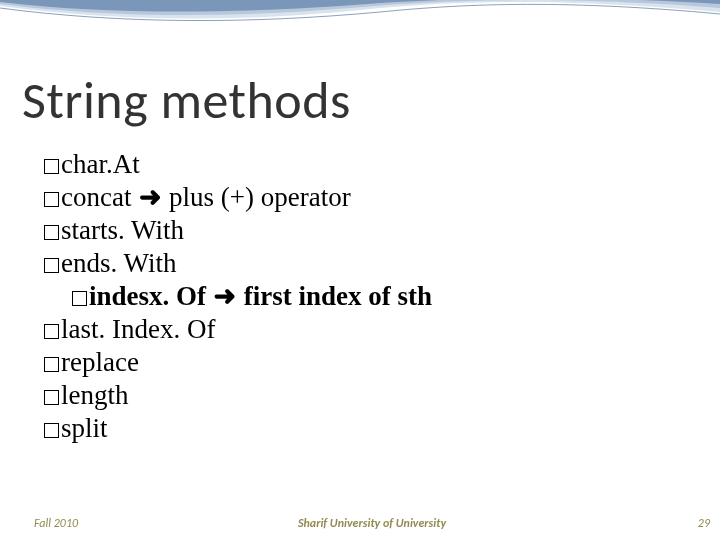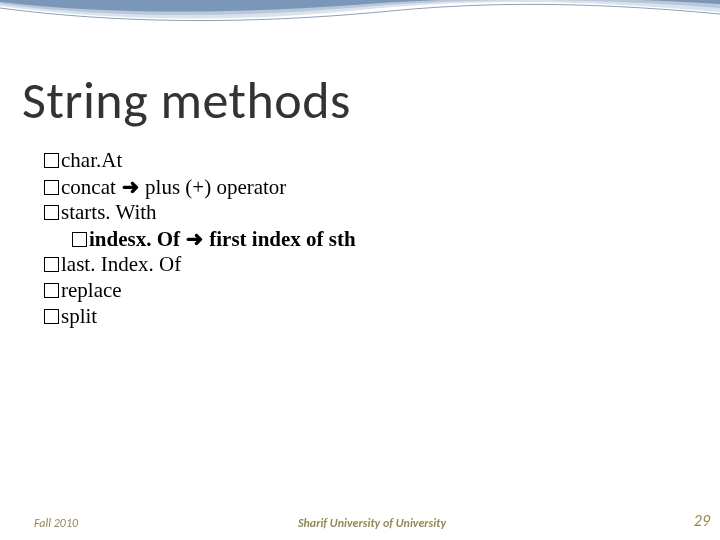--- a/index.html
+++ b/index.html
@@ -27,21 +27,21 @@
     letter-spacing: 0.5px;
   }
   .body {
     position: absolute;
     left: 44px;
     top: 148px;
     width: 620px;
   }
   .item {
     font-family: Georgia, "Times New Roman", serif;
-    font-size: 21px;
+    font-size: 27px;
     color: #000;
     line-height: 1.22;
     margin-bottom: 0px;
     white-space: nowrap;
   }
   .sq {
     display: inline-block;
     width: 15px;
     height: 15px;
     border: 1.6px solid #000;
@@ -77,21 +77,21 @@
     font-family: "Segoe UI", Calibri, Arial, sans-serif;
     font-size: 12px;
     font-weight: 600;
     color: #948a54;
   }
   .footer-right {
     position: absolute;
     right: 22px;
     bottom: 10px;
     font-family: "Segoe UI", Calibri, Arial, sans-serif;
-    font-size: 16px;
+    font-size: 12px;
     color: #948a54;
   }
 </style>
 </head>
 <body>
 
 <div class="slide">
 
   <svg class="topwave" viewBox="0 0 720 60" preserveAspectRatio="none">
     <path d="M0,6 C120,22 240,22 360,10 C460,0 560,-2 720,12 L720,0 L0,0 Z" fill="#d9e3ee"></path>
@@ -99,23 +99,25 @@
     <path d="M0,2 C100,14 220,14 340,6 C440,-2 560,-6 720,4 L720,0 L0,0 Z" fill="#7a96b8"></path>
     <path d="M0,8 C120,24 250,24 380,12 C470,3 570,0 720,14" fill="none" stroke="#6d88aa" stroke-width="0.8"></path>
   </svg>
 
   <div class="title">String methods</div>
 
   <div class="body">
     <div class="item"><span class="sq"></span><span>char.At</span></div>
     <div class="item"><span class="sq"></span><span>concat</span><span class="arrow"> ➜ </span><span>plus (+) operator</span></div>
     <div class="item"><span class="sq"></span><span>starts. With</span></div>
+    <div class="item"><span class="sq"></span><span>ends. With</span></div>
     <div class="item bold"><span class="sq"></span><span>indesx. Of</span><span class="arrow"> ➜ </span><span>first index of sth</span></div>
     <div class="item"><span class="sq"></span><span>last. Index. Of</span></div>
     <div class="item"><span class="sq"></span><span>replace</span></div>
+    <div class="item"><span class="sq"></span><span>length</span></div>
     <div class="item"><span class="sq"></span><span>split</span></div>
   </div>
 
   <div class="footer">
     <div class="footer-left">Fall 2010</div>
     <div class="footer-center">Sharif University of University</div>
     <div class="footer-right">29</div>
   </div>
 
 </div>

